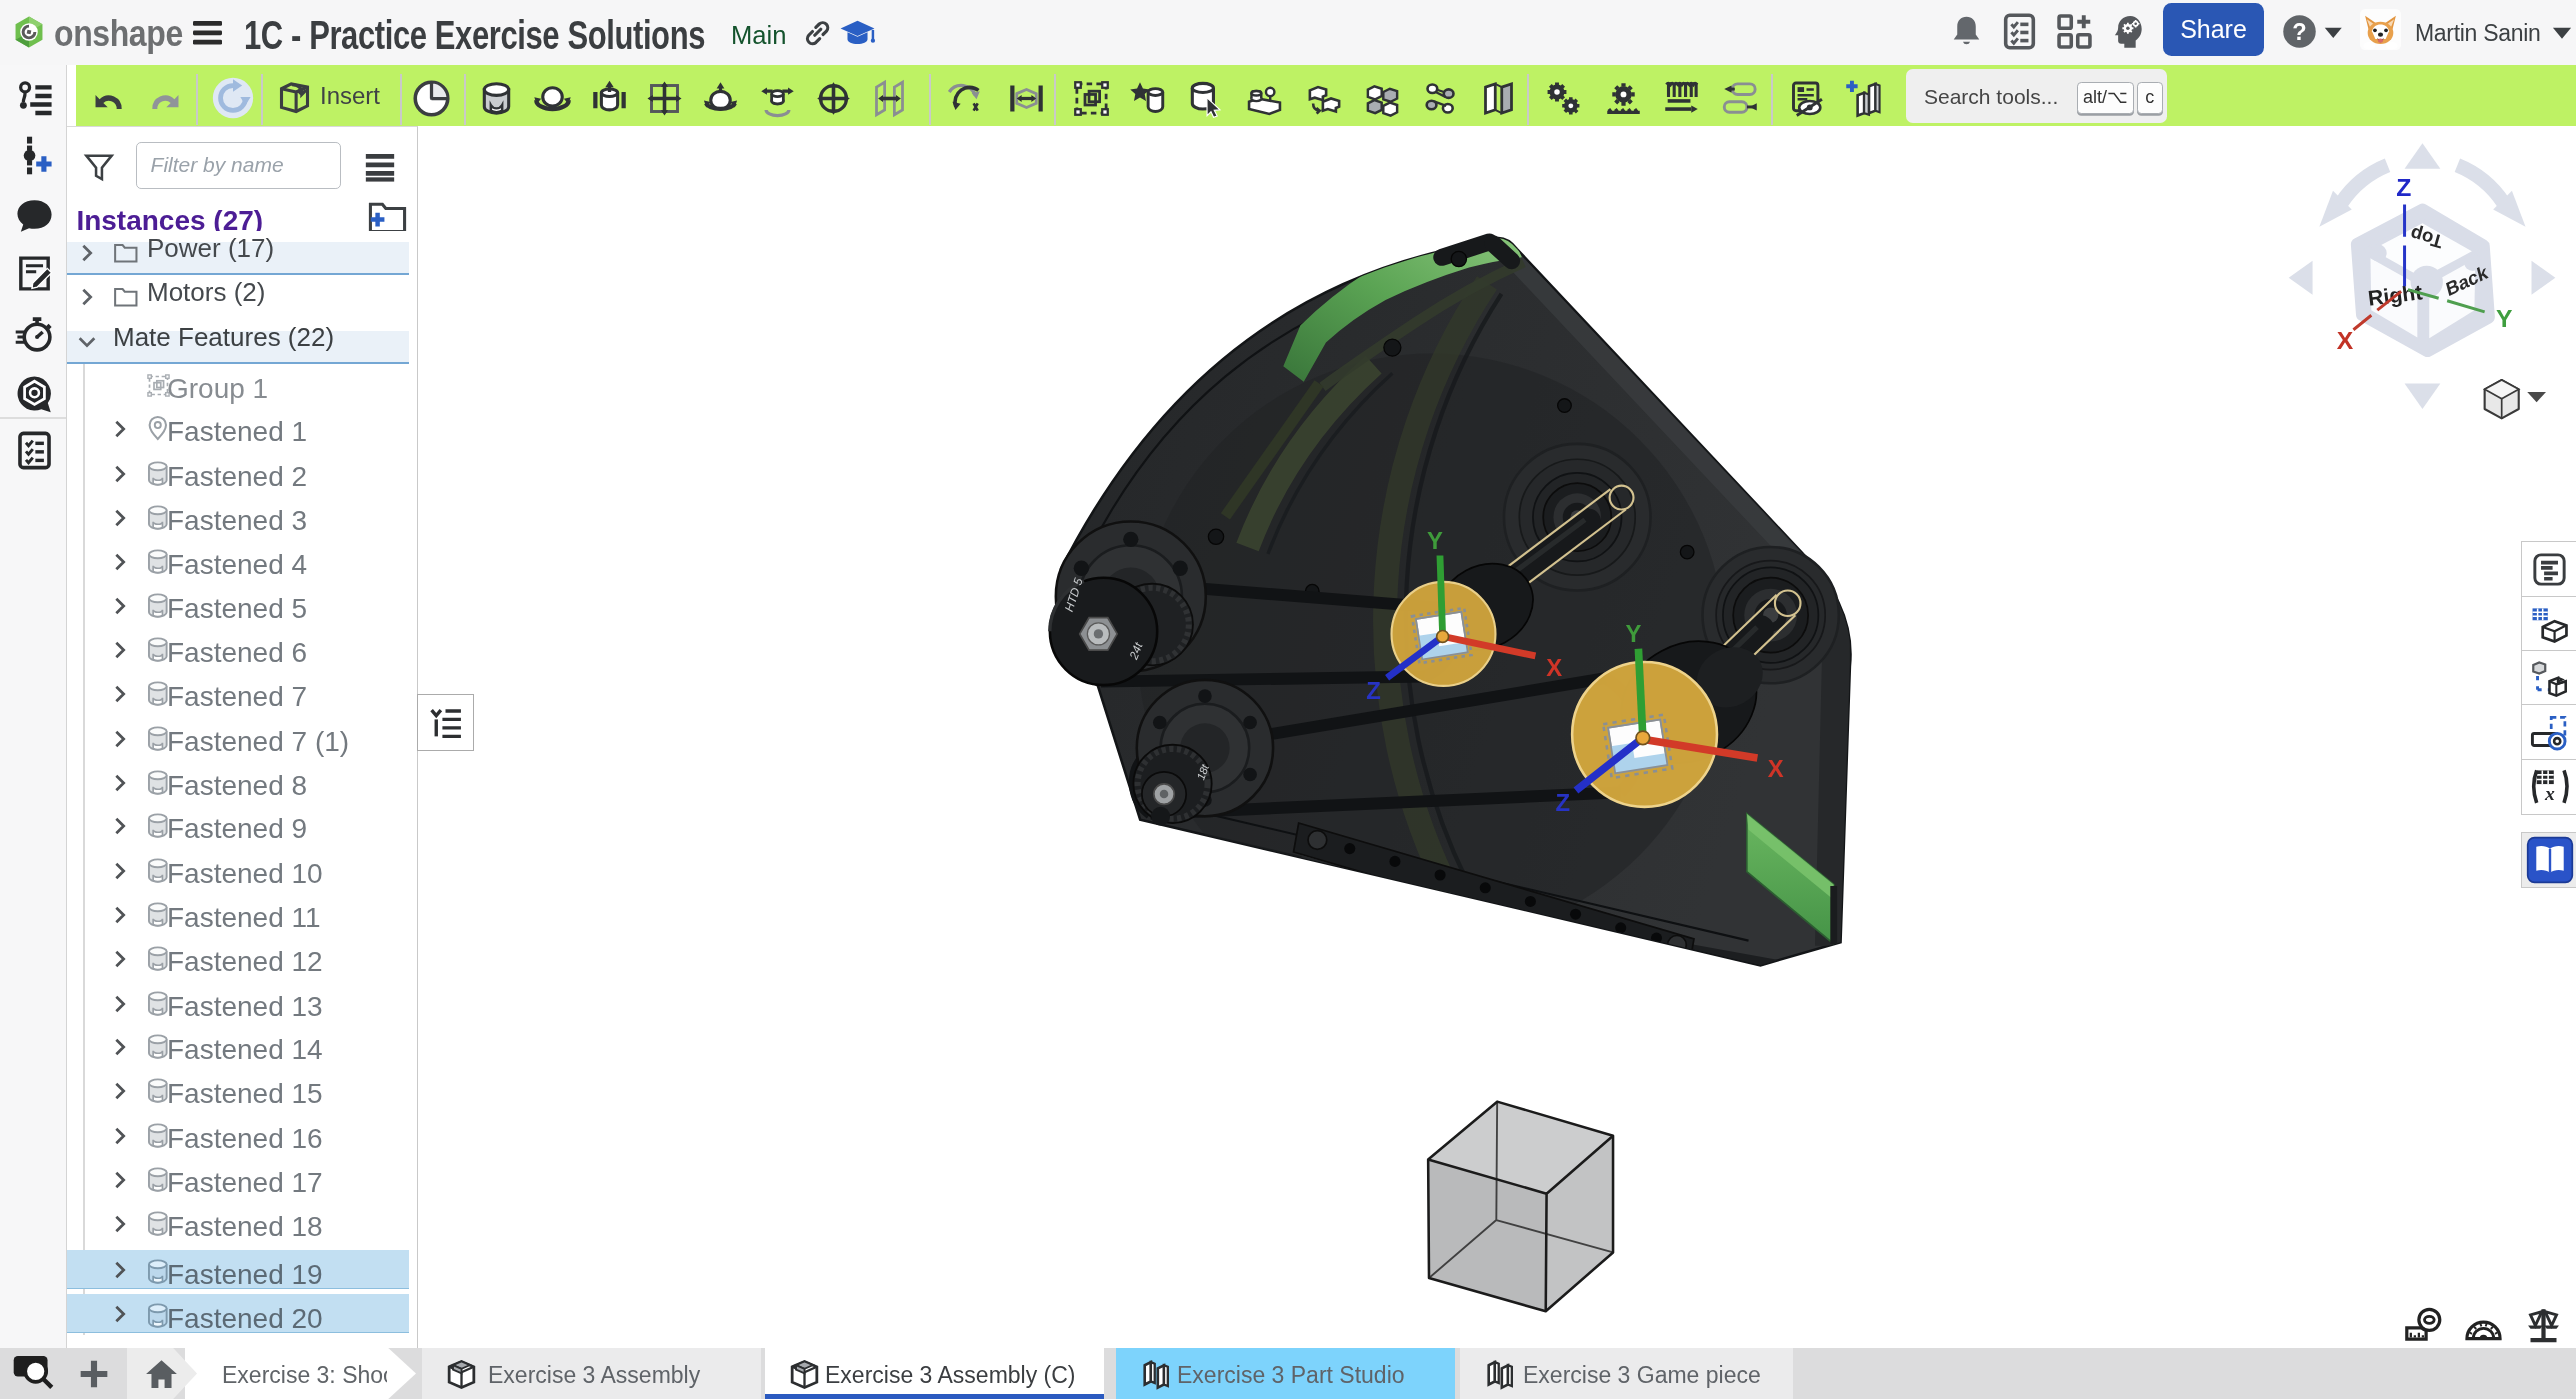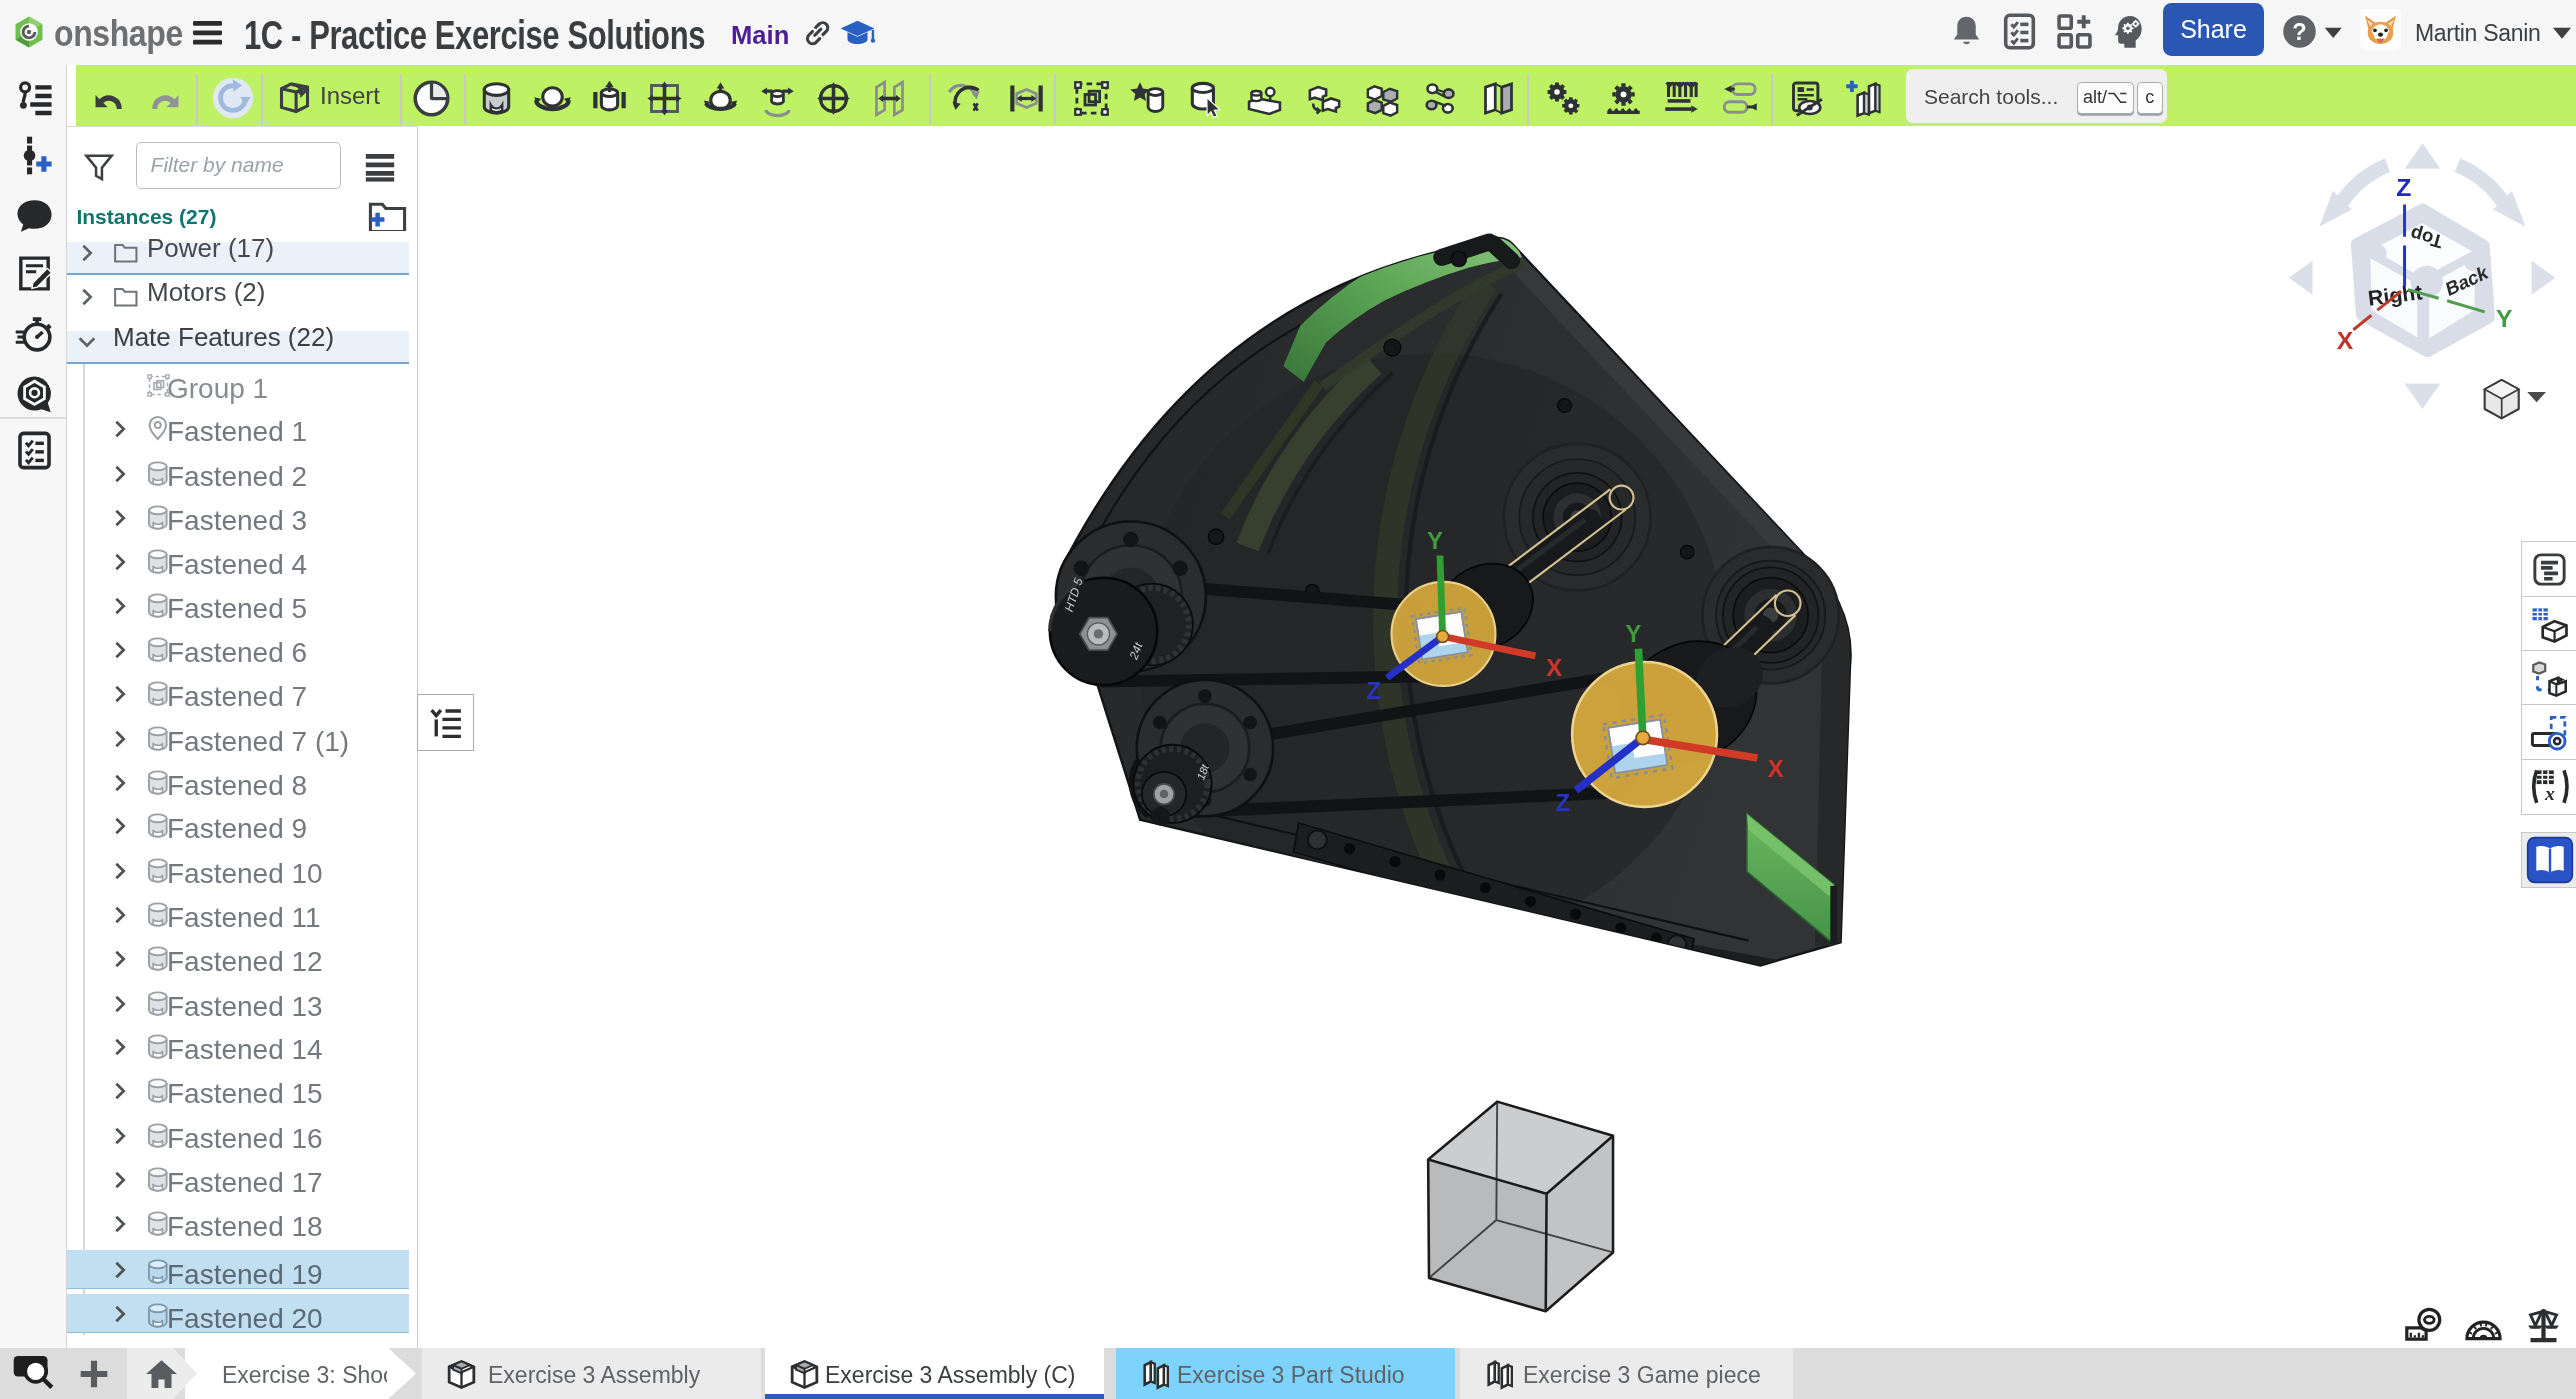--- a/index.html
+++ b/index.html
@@ -5,21 +5,21 @@
   * { margin:0; padding:0; box-sizing:border-box; }
   html,body { width:2576px; height:1399px; overflow:hidden; background:#fff;
     font-family:"Liberation Sans", sans-serif; }
   .abs { position:absolute; }
   #scene { position:absolute; left:0; top:0; z-index:1; }
   
   #header { position:absolute; left:0; top:0; width:2576px; height:65px;
     background:#f6f6f7; z-index:6; }
   #title { position:absolute; left:244px; top:18px; font-size:31px; font-weight:bold;
     color:#3b3e41; letter-spacing:-0.4px; transform:scaleY(1.3); transform-origin:0 50%; }
-  #main-lbl { position:absolute; left:731px; top:20.5px; font-size:25.6px; color:#4c1d95;font-weight:bold; }
+  #main-lbl { position:absolute; left:731px; top:20.5px; font-size:25.6px; color:#14532d; }
   #onshape-logo-text { position:absolute; left:54px; top:15.3px; font-size:32px; color:#6d6f71;
     font-weight:bold; letter-spacing:-0.4px; transform:scaleY(1.15); transform-origin:0 50%;}
   #share-btn { position:absolute; left:2163px; top:3.4px; width:101px; height:53px;
     background:#2a57b4; border-radius:8.5px; color:#fff; font-size:25px;
     text-align:center; line-height:53px; }
   #user-name { position:absolute; left:2415px; top:19.6px; font-size:23px; color:#3c4043; white-space:nowrap; letter-spacing:-0.3px; }
   
   #toolbar { position:absolute; left:76px; top:65px; width:2509px; height:61px;
     background:#bef264; z-index:5; }
   #searchbox { position:absolute; left:1830px; top:4.3px; width:261px; height:54px;
@@ -32,22 +32,22 @@
   #sidebar { position:absolute; left:0; top:65px; width:67px; height:1283px;
     background:#f7f7f8; border-right:1.7px solid #d4d4d4; z-index:6; }
   
   #panel { position:absolute; left:67px; top:126px; width:351px; height:1222px;
     background:#fff; border-top:1.7px solid #d9d9d9; border-right:1.7px solid #c9c9c9;
     z-index:5; overflow:hidden; }
   #filter-input { position:absolute; left:69px; top:14.5px; width:205px; height:47px;
     border:1.7px solid #b9bdc2; border-radius:5.1px; }
   #filter-input span { position:absolute; left:13.6px; top:10.2px; font-style:italic;
     color:#9aa2aa; font-size:21px; }
-  #instances { position:absolute; left:9.4px; top:78px; font-size:21px; font-weight:bold;
-    color:#0f766e; }
+  #instances { position:absolute; left:9.4px; top:78px; font-size:28px; font-weight:bold;
+    color:#4c1d95; }
   .row { position:absolute; left:0; width:342px; height:44px; }
   .rc { position:absolute; left:42px; top:11px; }
   .rcf { position:absolute; left:9.4px; top:11px; }
   .ri { position:absolute; left:78px; top:7.7px; }
   .rif { position:absolute; left:46px; top:11px; }
   .rt { position:absolute; left:100px; top:9.4px; font-size:28px; color:#73797f; white-space:nowrap; }
   .rtf { position:absolute; left:80px; top:2px; font-size:26px; color:#45494d; white-space:nowrap; }
   .hl { background:linear-gradient(#ffffff 0 11px, #eaf1f8 11px 100%); border-bottom:2.6px solid #74a7d4; }
   .sel { background:#c2dff2; border-bottom:1.7px solid #8cbede; }
   

